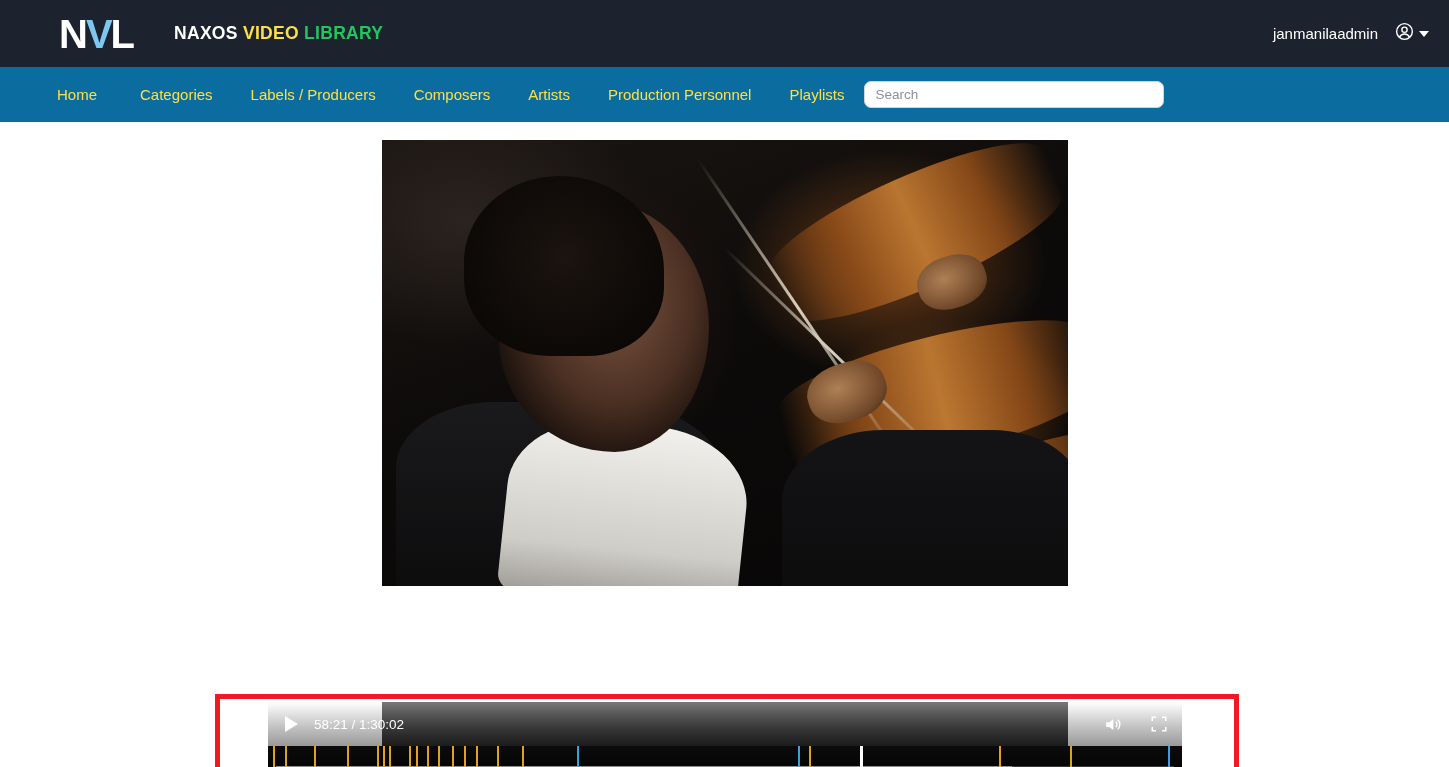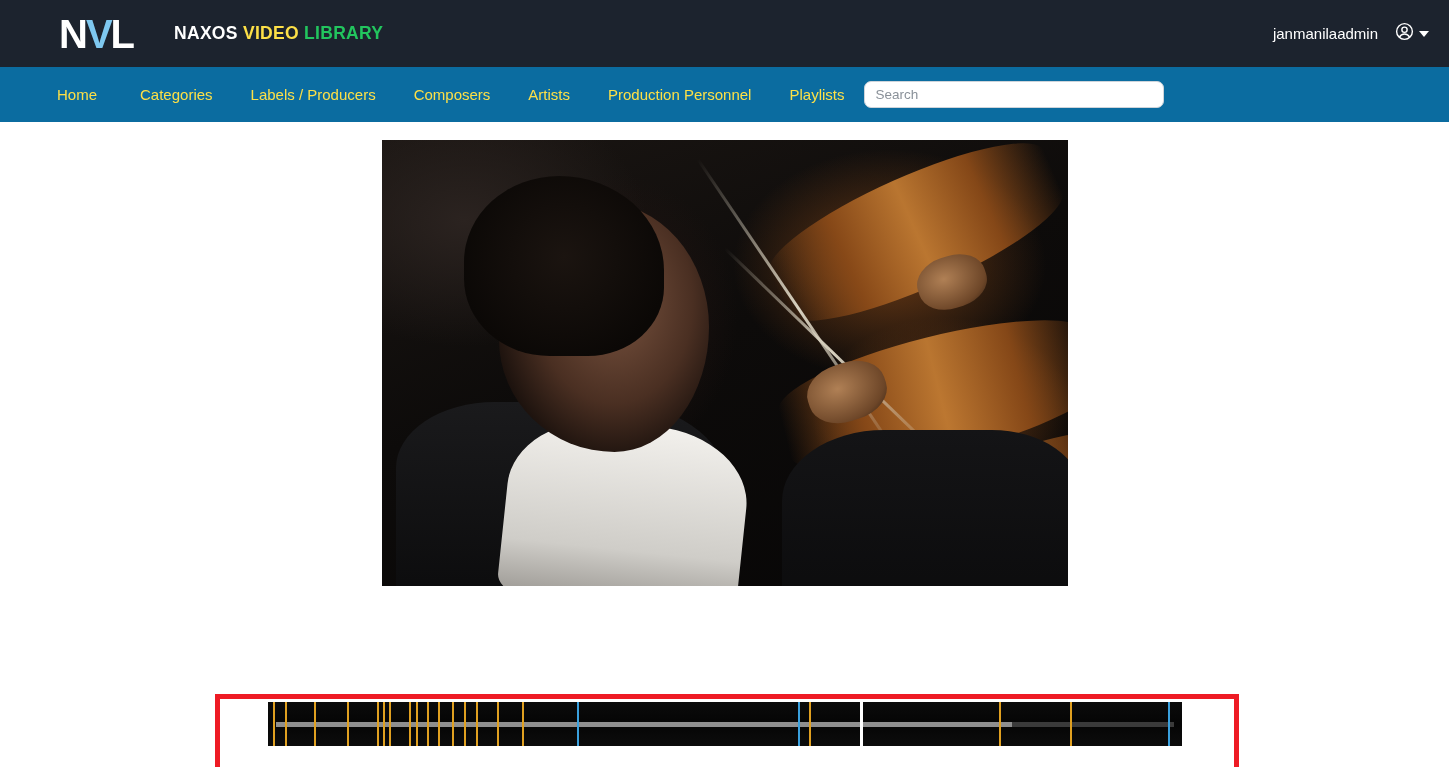--- a/index.html
+++ b/index.html
@@ -355,20 +355,41 @@
     <div class="tux2"></div>
     <div class="shirt"></div>
     <div class="head"></div>
     <div class="hair"></div>
     <div class="hand"></div>
     <div class="hand h2"></div>
   </div>
 
   <div class="controls">
 
+    <div class="ctrl-top">
+      <div class="play-btn"></div>
+      <div class="time-display">58:21 / 1:30:02</div>
+      <div class="ctrl-right">
+        <span class="icon-btn">
+          <svg width="21" height="19" viewBox="0 0 24 24" fill="#ffffff">
+            <path d="M4 9v6h4l5 4V5L8 9H4z"></path>
+            <path d="M16.2 8.4a5 5 0 0 1 0 7.2" stroke="#ffffff" stroke-width="1.7" fill="none"></path>
+            <path d="M18.6 6a8 8 0 0 1 0 12" stroke="#ffffff" stroke-width="1.7" fill="none"></path>
+          </svg>
+        </span>
+        <span class="icon-btn">
+          <svg width="18" height="18" viewBox="0 0 24 24" fill="none" stroke="#ffffff" stroke-width="2">
+            <path d="M3 8V3h5"></path>
+              <path d="M21 8V3h-5"></path>
+            <path d="M3 16v5h5"></path>
+              <path d="M21 16v5h-5"></path>
+          </svg>
+        </span>
+      </div>
+    </div>
 
     <div class="timeline">
       <div class="tl-track">
         <div class="tl-buffered" style="width: 82%;"></div>
       </div>
       <div id="marker-layer">
           <div class="tl-mark movement" style="left: 0.6%;"></div>
           <div class="tl-mark movement" style="left: 1.9%;"></div>
           <div class="tl-mark movement" style="left: 5%;"></div>
           <div class="tl-mark movement" style="left: 8.6%;"></div>

